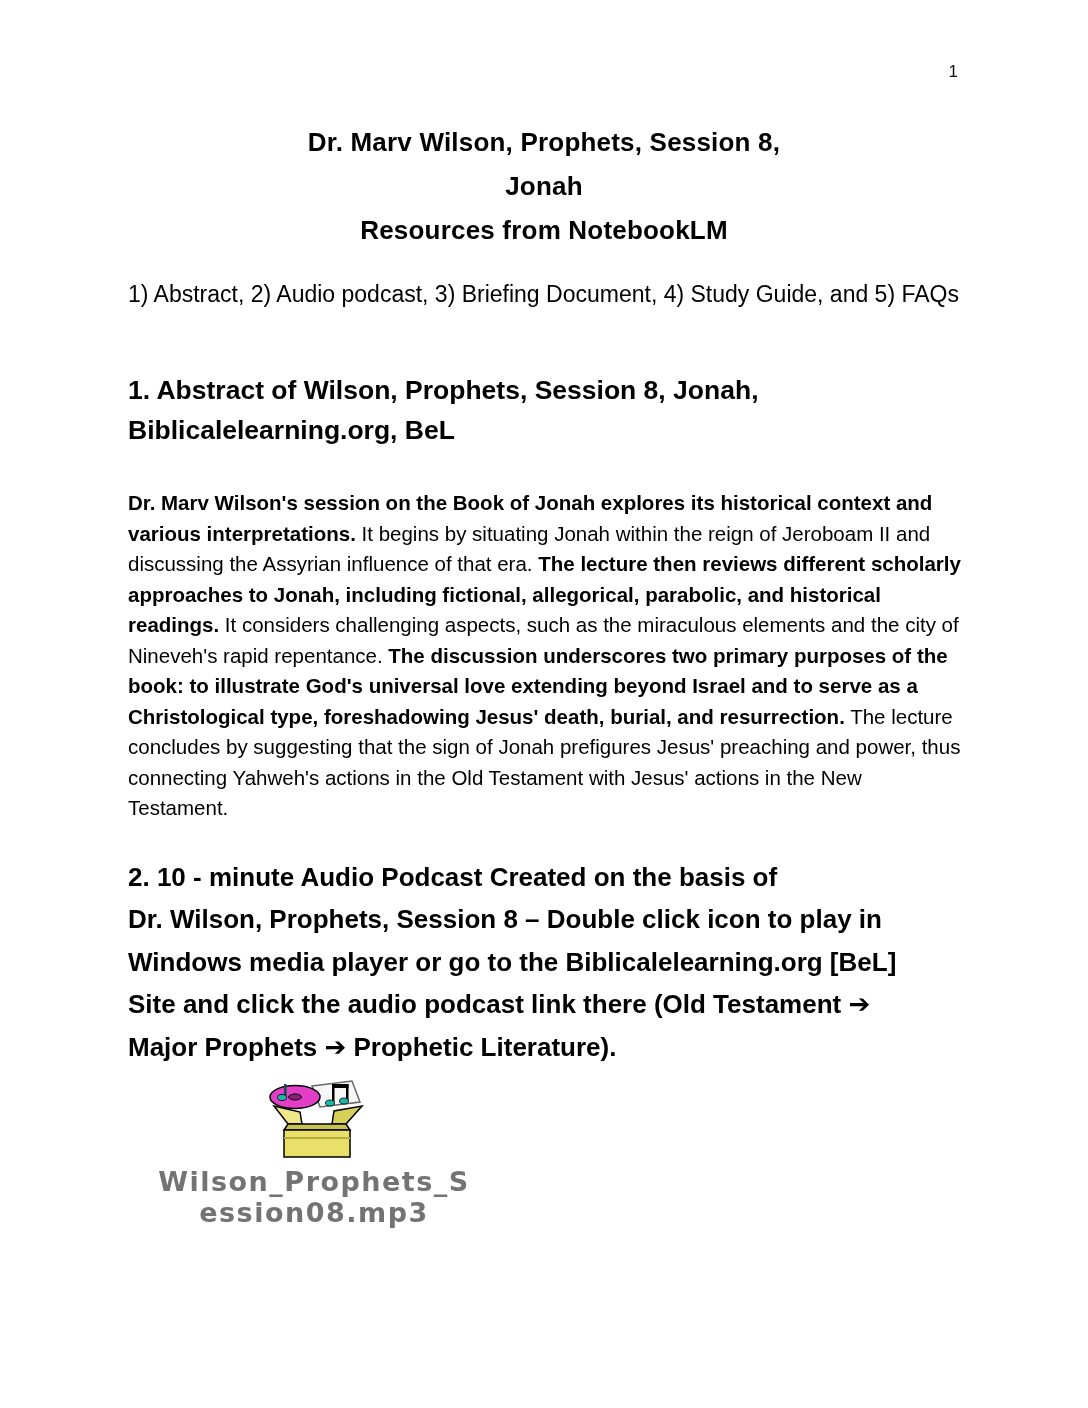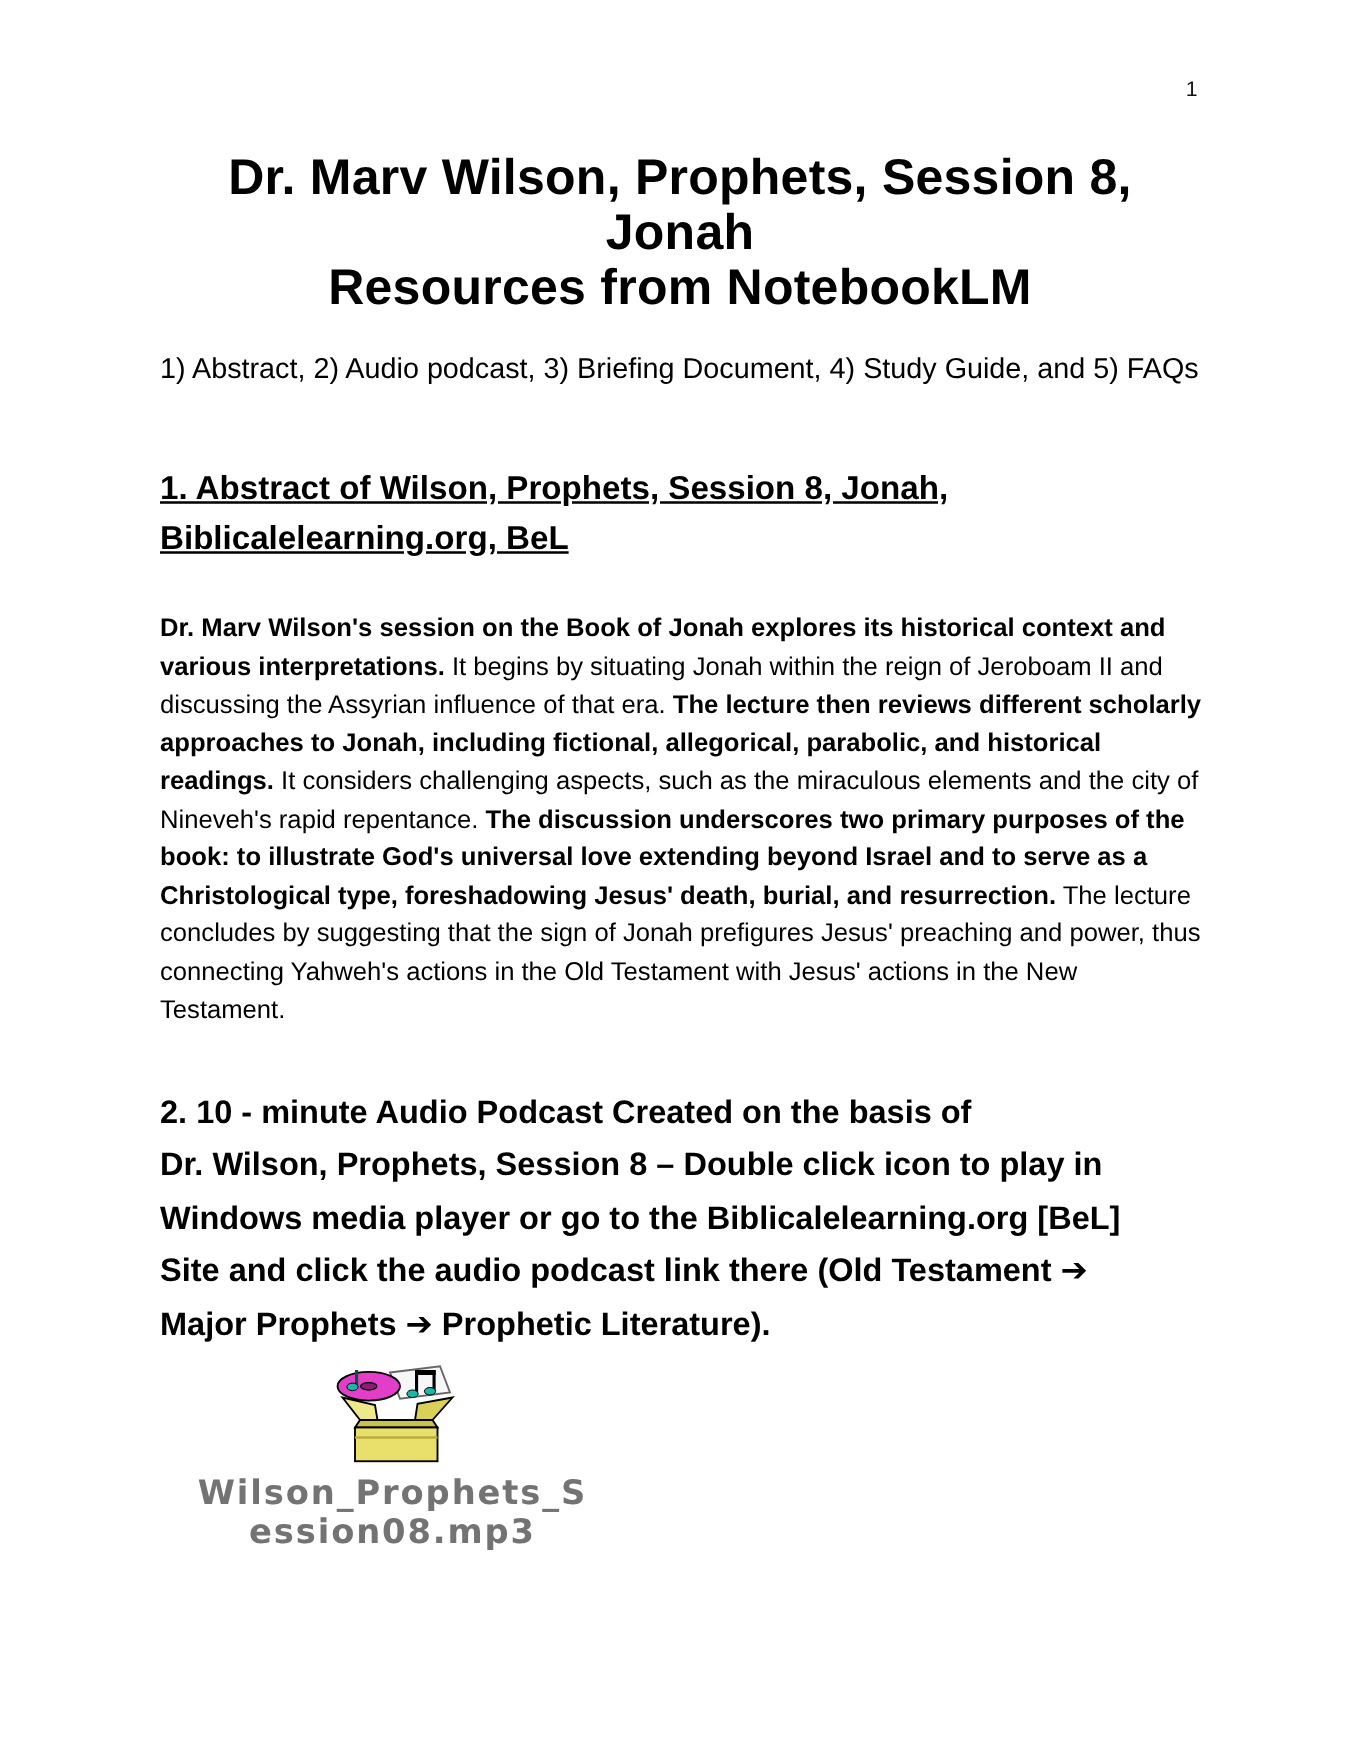--- a/index.html
+++ b/index.html
@@ -18,48 +18,47 @@
   .page-number {
     position: absolute;
     top: 62px;
     right: 130px;
     font-size: 17px;
     color: #111;
   }
   .doc-title {
     margin: 60px 0 0 0;
     text-align: center;
-    font-size: 40px;
+    font-size: 26px;
     line-height: 44px;
     font-weight: 700;
     letter-spacing: 0.2px;
   }
   .subtitle {
     margin: 28px 0 0 0;
     font-size: 23px;
     line-height: 28px;
     font-weight: 400;
   }
   .section-heading {
     margin: 62px 0 0 0;
     font-size: 26.5px;
     line-height: 40px;
     font-weight: 700;
     width: 900px;
-    text-decoration: underline;
   }
   .body-para {
     margin: 38px 0 0 0;
     font-size: 20.5px;
     line-height: 30.5px;
     width: 834px;
   }
   .body-para .seg-bold { font-weight: 700; }
   .section-heading2 {
-    margin: 44px 0 0 0;
+    margin: 32px 0 0 0;
     font-size: 26px;
     line-height: 42.5px;
     font-weight: 700;
     width: 910px;
   }
   .file-block {
     margin: 10px 0 0 0;
     width: 372px;
     text-align: center;
     cursor: pointer;

